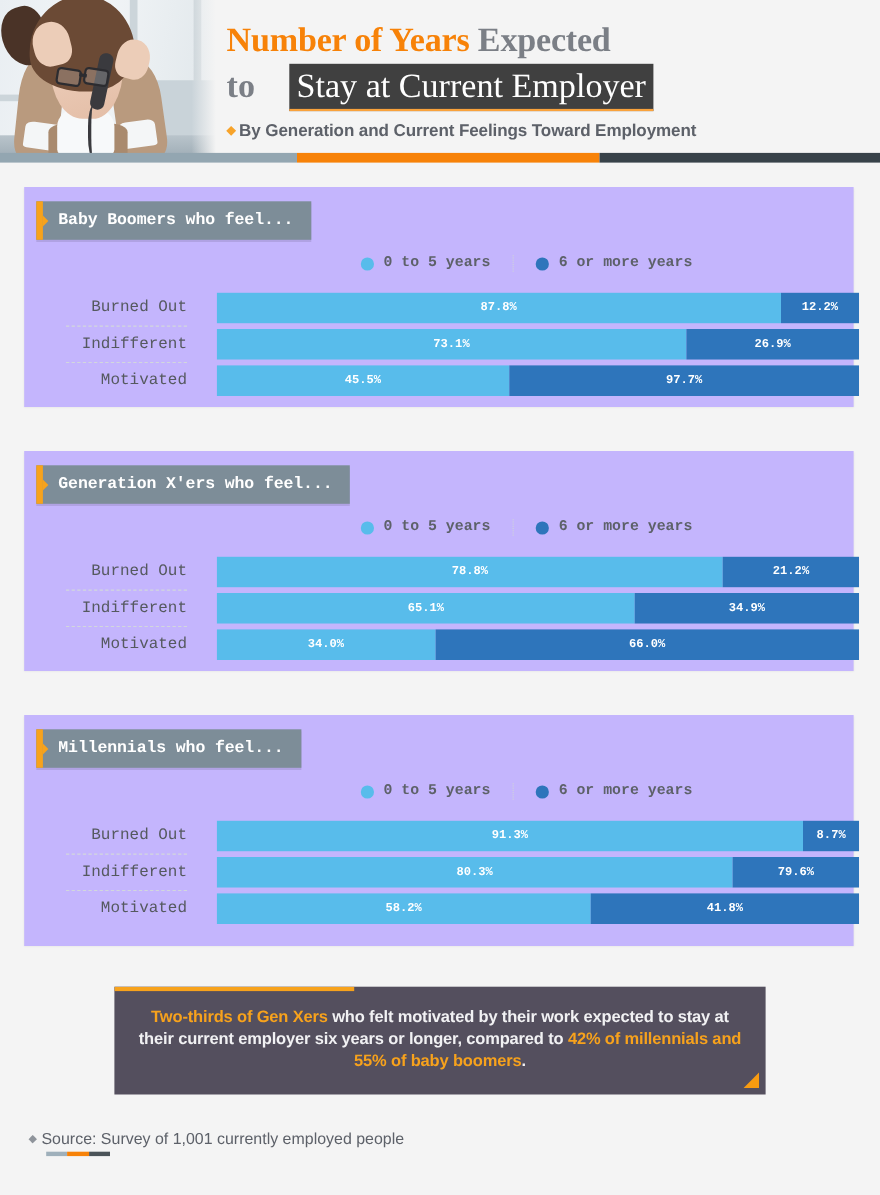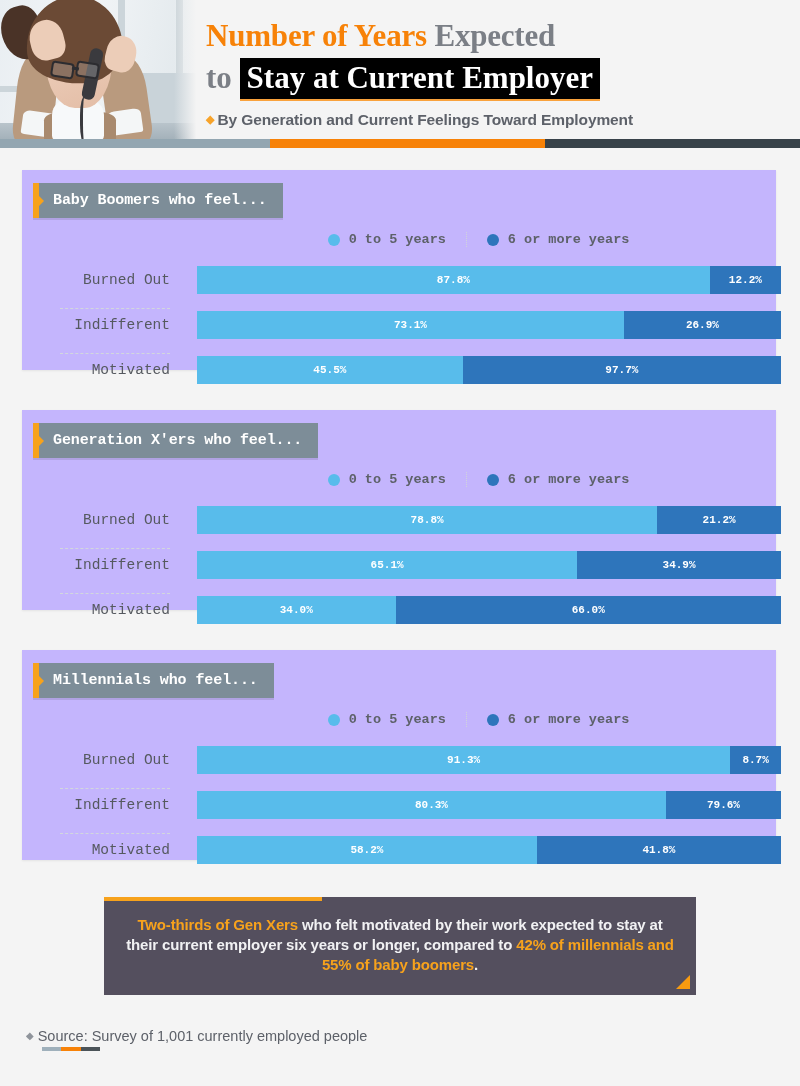--- a/index.html
+++ b/index.html
@@ -171,26 +171,27 @@
   .t-gray   { color: #7b7f86; }
   .title-line2 {
     margin-top: 4px;
     font-family: "Liberation Serif", serif;
     font-weight: bold;
     font-size: 31px;
     line-height: 36px;
     white-space: nowrap;
   }
   .title-line2 .hl {
-    background: #000000;
+    background: #404040;
     color: #ffffff;
-    font-weight: bold;
+    font-weight: normal;
     padding: 2px 7px 3px 7px;
     display: inline-block;
     border-bottom: 2px solid #f9a23c;
+    margin-left: 23px;
   }
   .subtitle {
     margin-top: 10px;
     font-size: 15.5px;
     color: #5d6169;
     font-weight: bold;
     letter-spacing: -0.1px;
     white-space: nowrap;
   }
   .subtitle .dia {
@@ -286,21 +287,21 @@
   }
 
   .rows {
     position: absolute;
     left: 0; right: 0;
     top: 96px;
   }
   .row {
     position: relative;
     height: 28px;
-    margin-bottom: 17px;
+    margin-bottom: 5px;
   }
   .row:last-child { margin-bottom: 0; }
 
   .row-label {
     position: absolute;
     left: 0; top: 0;
     width: 160px;
     height: 28px;
     line-height: 28px;
     text-align: right;

